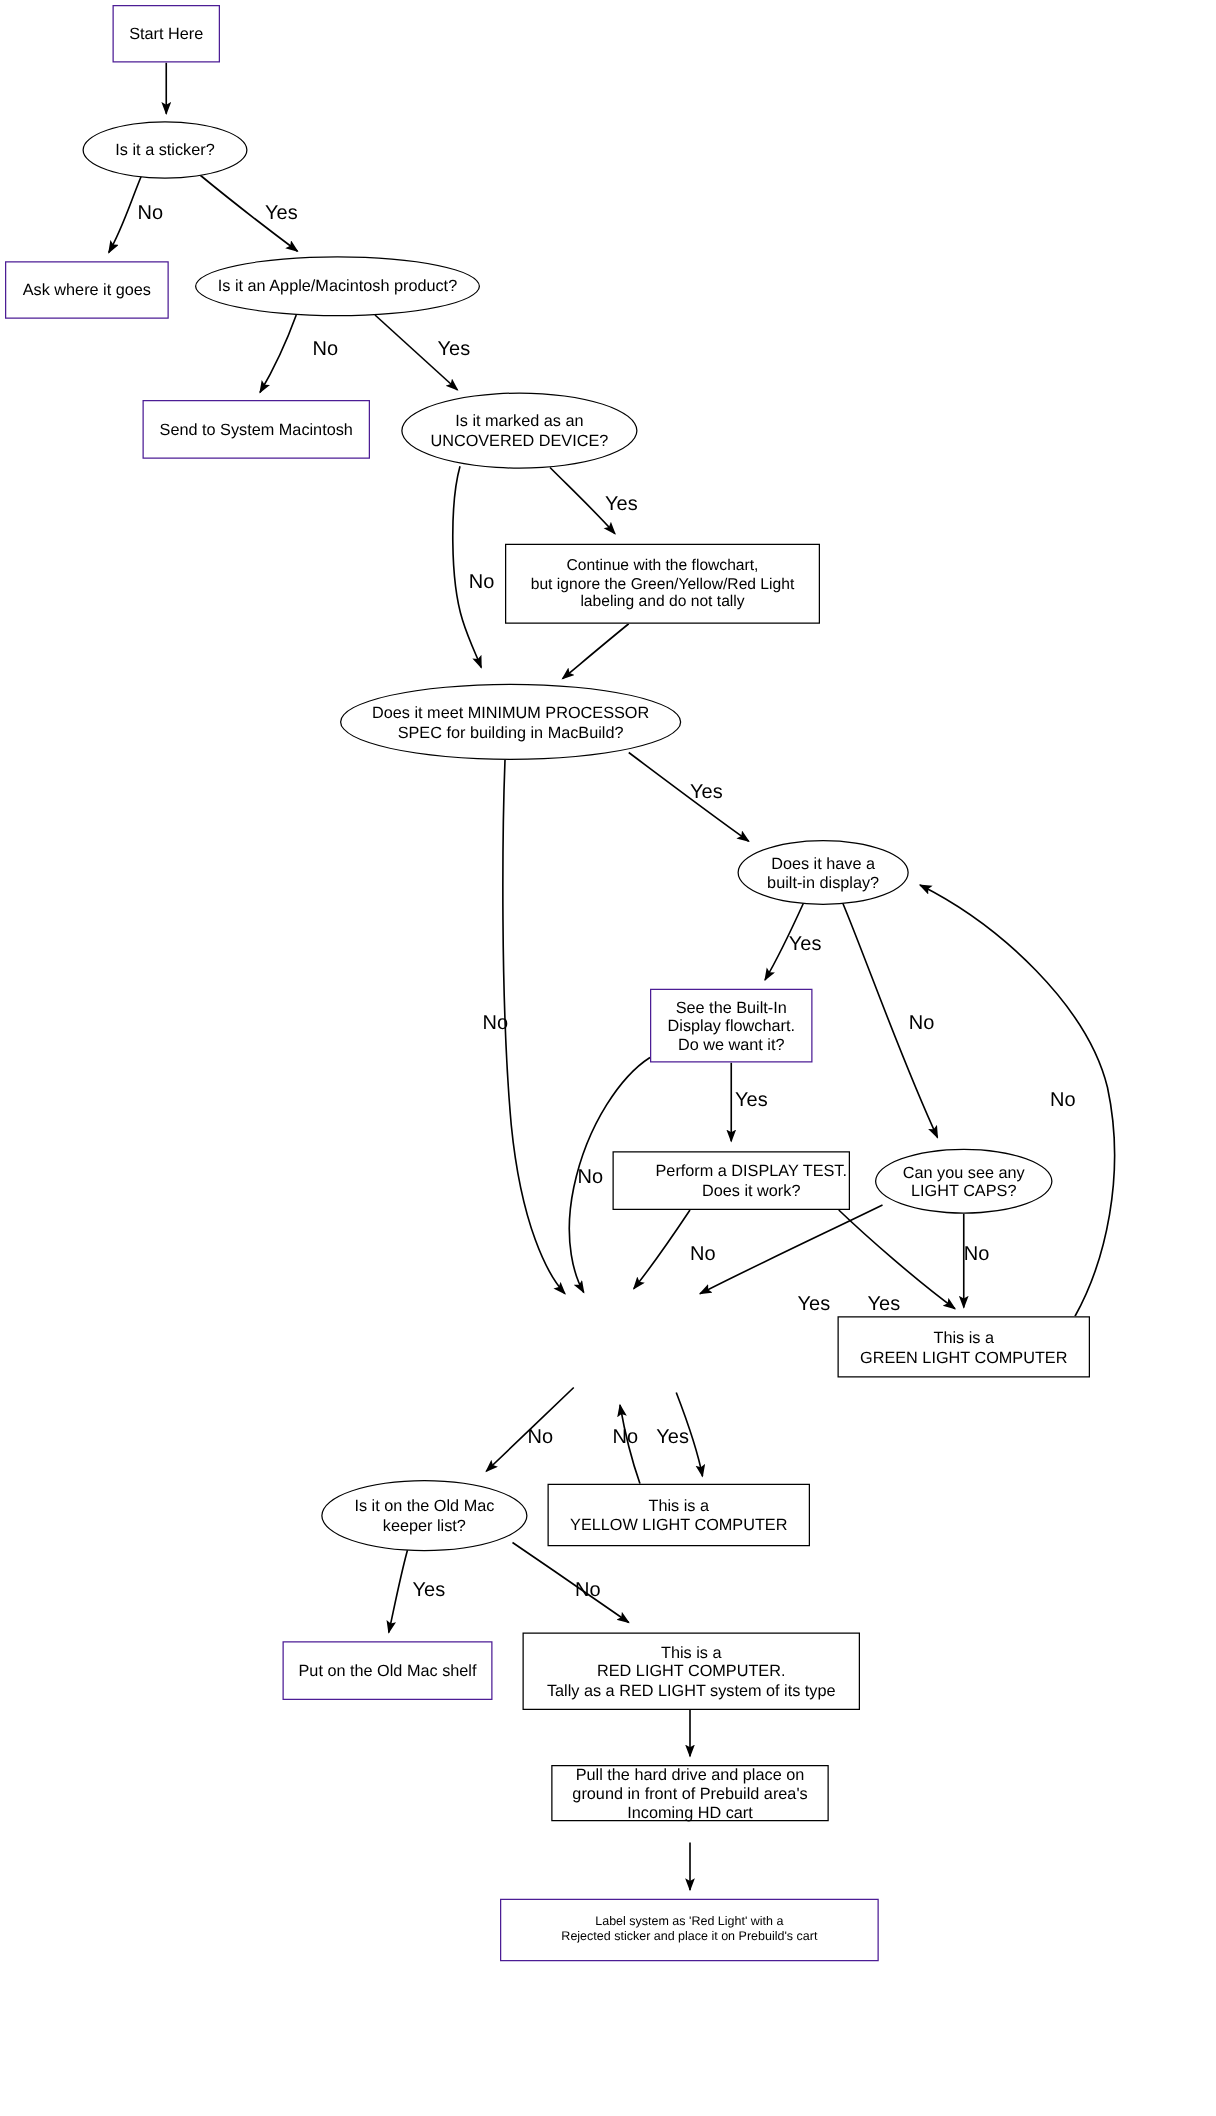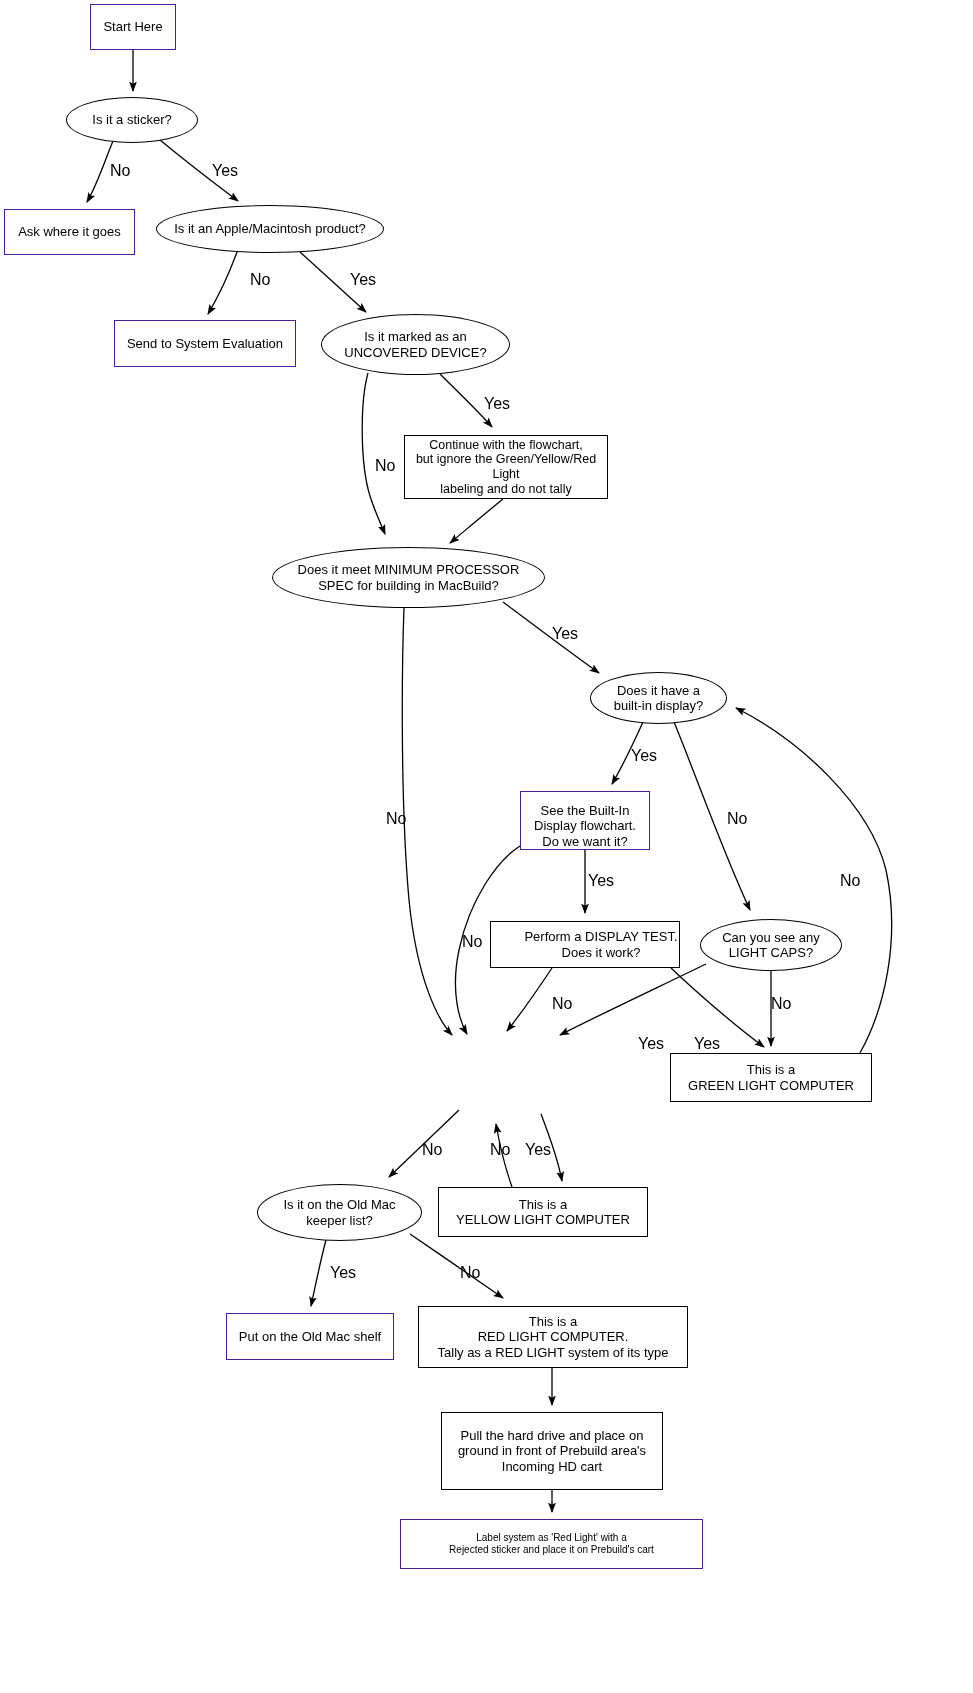--- a/index.html
+++ b/index.html
@@ -100,48 +100,48 @@
         <path d="M552,1368 L552,1405" fill="none" stroke="#000000" stroke-width="1.3" marker-end="url(#arrowhead)"></path>
         <path d="M552,1474 L552,1512" fill="none" stroke="#000000" stroke-width="1.3" marker-end="url(#arrowhead)"></path>
       </g>
   </svg>
 
   <div id="node-layer">
       <div class="node box-bold" style="left: 90px; top: 4px; width: 86px; height: 46px; font-size: 13px;"><span>Start Here</span></div>
       <div class="node ellipse" style="left: 66px; top: 97px; width: 132px; height: 46px; font-size: 13px;"><span>Is it a sticker?</span></div>
       <div class="node box-bold" style="left: 4px; top: 209px; width: 131px; height: 46px; font-size: 13px;"><span>Ask where it goes</span></div>
       <div class="node ellipse" style="left: 156px; top: 205px; width: 228px; height: 48px; font-size: 13px;"><span>Is it an Apple/Macintosh product?</span></div>
-      <div class="node box-bold" style="left: 114px; top: 320px; width: 182px; height: 47px; font-size: 13px;"><span>Send to System Evaluation</span></div>
+      <div class="node box-bold" style="left: 114px; top: 320px; width: 182px; height: 47px; font-size: 13px;"><span>Send to System Macintosh</span></div>
       <div class="node ellipse" style="left: 321px; top: 314px; width: 189px; height: 61px; font-size: 13px;"><span>Is it marked as an
 UNCOVERED DEVICE?</span></div>
-      <div class="node box" style="left: 404px; top: 435px; width: 204px; height: 64px; font-size: 12.5px;"><span>Continue with the flowchart,
+      <div class="node box" style="left: 404px; top: 435px; width: 252px; height: 64px; font-size: 12.5px;"><span>Continue with the flowchart,
 but ignore the Green/Yellow/Red Light
 labeling and do not tally</span></div>
       <div class="node ellipse" style="left: 272px; top: 547px; width: 273px; height: 61px; font-size: 13px;"><span>Does it meet MINIMUM PROCESSOR
 SPEC for building in MacBuild?</span></div>
       <div class="node ellipse" style="left: 590px; top: 672px; width: 137px; height: 52px; font-size: 13px;"><span>Does it have a
 built-in display?</span></div>
-      <div class="node box-bold" style="left: 520px; top: 791px; width: 130px; height: 59px; font-size: 13px; align-items: flex-end;"><span>See the Built-In
+      <div class="node box-bold" style="left: 520px; top: 791px; width: 130px; height: 59px; font-size: 13px;"><span>See the Built-In
 Display flowchart.
 Do we want it?</span></div>
       <div class="node box" style="left: 490px; top: 921px; width: 190px; height: 47px; font-size: 13px; padding-left: 32px;"><span>Perform a DISPLAY TEST.
 Does it work?</span></div>
       <div class="node ellipse" style="left: 700px; top: 919px; width: 142px; height: 52px; font-size: 13px;"><span>Can you see any
 LIGHT CAPS?</span></div>
       <div class="node box" style="left: 670px; top: 1053px; width: 202px; height: 49px; font-size: 13px;"><span>This is a
 GREEN LIGHT COMPUTER</span></div>
       <div class="node ellipse" style="left: 257px; top: 1184px; width: 165px; height: 57px; font-size: 13px;"><span>Is it on the Old Mac
 keeper list?</span></div>
       <div class="node box" style="left: 438px; top: 1187px; width: 210px; height: 50px; font-size: 13px;"><span>This is a
 YELLOW LIGHT COMPUTER</span></div>
       <div class="node box-bold" style="left: 226px; top: 1313px; width: 168px; height: 47px; font-size: 13px;"><span>Put on the Old Mac shelf</span></div>
       <div class="node box" style="left: 418px; top: 1306px; width: 270px; height: 62px; font-size: 13px;"><span>This is a
 RED LIGHT COMPUTER.
 Tally as a RED LIGHT system of its type</span></div>
-      <div class="node box" style="left: 441px; top: 1412px; width: 222px; height: 78px; font-size: 13px;"><span>Pull the hard drive and place on
+      <div class="node box" style="left: 441px; top: 1412px; width: 222px; height: 45px; font-size: 13px;"><span>Pull the hard drive and place on
 ground in front of Prebuild area's
 Incoming HD cart</span></div>
       <div class="node box-bold" style="left: 400px; top: 1519px; width: 303px; height: 50px; font-size: 10px;"><span>Label system as 'Red Light' with a
 Rejected sticker and place it on Prebuild's cart</span></div>
     </div>
   <div id="edge-label-layer" style="position:absolute;left:0;top:0;width:973px;height:1693px;">
       <div class="edge-label" style="left: 110px; top: 163px; font-size: 16px;">No</div>
       <div class="edge-label" style="left: 212px; top: 163px; font-size: 16px;">Yes</div>
       <div class="edge-label" style="left: 250px; top: 272px; font-size: 16px;">No</div>
       <div class="edge-label" style="left: 350px; top: 272px; font-size: 16px;">Yes</div>

